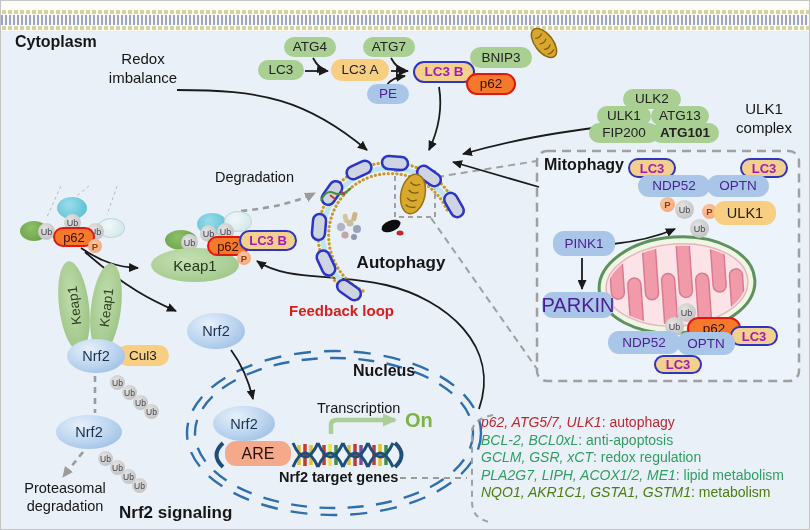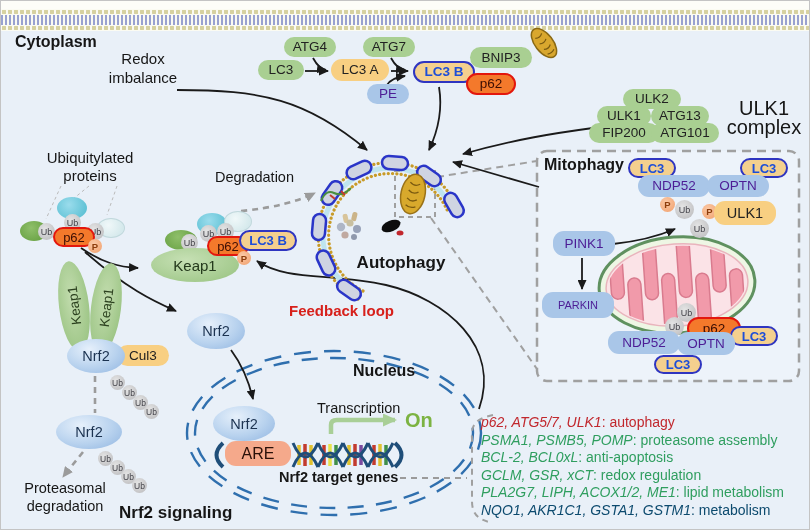--- a/index.html
+++ b/index.html
@@ -12,21 +12,21 @@
       radial-gradient(circle at 3px 3px,#d7d2a0 2.1px,rgba(0,0,0,0) 2.4px),
       repeating-linear-gradient(90deg,#99a2d0 0 1.6px,rgba(0,0,0,0) 1.6px 4px);
     background-size:6px 6px,6px 6px,4px 10px;
     background-position:0 0,0 16px,0 6px;background-repeat:repeat-x;}
   svg{position:absolute;left:0;top:0;}
   .pill{position:absolute;display:flex;align-items:center;justify-content:center;
         border-radius:11px;font-size:13.5px;color:#222;line-height:1;box-sizing:border-box;white-space:nowrap;}
   .green{background:#a9cf92;}
   .amber{background:#f8cf82;}
   .blue{background:#a9c6e8;color:#4c1d95;}
-  .outlined{background:#f4d08e;border:2.5px solid #2f35c0;font-weight:bold;border-radius:12px;color:#1d4ed8;}
+  .outlined{background:#f4d08e;border:2.5px solid #2f35c0;font-weight:bold;border-radius:12px;color:#a21caf;}
   .p62{background:#f4792b;border:2.5px solid #e3170d;border-radius:12px;color:#3c0e03;}
   .oval{position:absolute;border-radius:50%;display:flex;align-items:center;justify-content:center;box-sizing:border-box;}
   .nrf2{background:radial-gradient(ellipse at 38% 30%,#e6f0fb 0%,#b8d2ee 55%,#8fb4e0 100%);color:#1b3250;font-size:14.5px;}
   .keapbig{background:radial-gradient(ellipse at 40% 35%,#c6e0b4 0%,#a5cb8f 70%,#93bd7c 100%);color:#24391c;font-size:15px;}
   .keapv{background:radial-gradient(ellipse at 45% 40%,#c2dcae 0%,#a0c789 70%,#8db575 100%);color:#2c411f;}
   .keapv span{writing-mode:vertical-rl;transform:rotate(180deg);font-size:13.5px;}
   .blob-cyan{background:radial-gradient(circle at 40% 35%,#9adcec,#62c3d6 75%);}
   .blob-green{background:radial-gradient(circle at 40% 35%,#8fbf6a,#69a244 75%);}
   .blob-pale{background:radial-gradient(circle at 40% 35%,#f0f8f9,#d5e9ec 75%);border:1px solid #c0d8dc;}
   .ub{position:absolute;border-radius:50%;background:radial-gradient(circle at 40% 35%,#e4e4e4,#c2c2c4 78%);
@@ -201,24 +201,23 @@
   <div class="pill green" style="left:362px;top:36px;width:52px;height:20px;">ATG7</div>
   <div class="pill blue" style="left:366px;top:83px;width:42px;height:20px;">PE</div>
   <div class="pill outlined" style="left:412px;top:60px;width:62px;height:22px;">LC3 B</div>
   <div class="pill green" style="left:469px;top:46px;width:62px;height:21px;">BNIP3</div>
   <div class="pill p62" style="left:465px;top:72px;width:50px;height:22px;">p62</div>
 
   <div class="pill green" style="left:622px;top:88px;width:58px;height:20px;">ULK2</div>
   <div class="pill green" style="left:596px;top:105px;width:54px;height:20px;">ULK1</div>
   <div class="pill green" style="left:650px;top:105px;width:58px;height:20px;">ATG13</div>
   <div class="pill green" style="left:588px;top:122px;width:70px;height:20px;">FIP200</div>
-  <div class="pill green" style="left:650px;top:122px;width:68px;height:20px;">ATG101</div>
-  <div class="lbl ctr" style="left:722px;top:98px;width:82px;font-size:20px;line-height:19px;">ULK1 complex</div>
-
-  <div class="lbl ctr" style="left:38px;top:148px;width:102px;font-size:15px;line-height:18px;">Ubiquitylated proteins</div>
+  <div class="pill green" style="left:650px;top:122px;width:68px;height:20px;font-weight:bold;">ATG101</div>
+  <div class="lbl ctr" style="left:722px;top:98px;width:82px;font-size:15px;line-height:19px;">ULK1 complex</div>
+
   <div class="oval blob-cyan" style="left:56px;top:196px;width:30px;height:22px;"></div>
   <div class="oval blob-green" style="left:19px;top:220px;width:28px;height:20px;"></div>
   <div class="oval blob-pale" style="left:96px;top:217px;width:28px;height:20px;"></div>
   <div class="ub" style="left:63px;top:213px;width:17px;height:17px;">Ub</div>
   <div class="ub" style="left:37px;top:222px;width:17px;height:17px;">Ub</div>
   <div class="ub" style="left:86px;top:222px;width:17px;height:17px;">Ub</div>
   <div class="pill p62" style="left:52px;top:226px;width:42px;height:20px;font-size:13px;">p62</div>
   <div class="pc" style="left:87px;top:238px;width:14px;height:14px;">P</div>
 
   <div class="oval blob-cyan" style="left:196px;top:212px;width:30px;height:22px;"></div>
@@ -268,30 +267,29 @@
   <div class="pill outlined" style="left:627px;top:157px;width:48px;height:20px;font-size:13px;">LC3</div>
   <div class="pill outlined" style="left:739px;top:157px;width:48px;height:20px;font-size:13px;">LC3</div>
   <div class="pill blue" style="left:637px;top:174px;width:72px;height:22px;">NDP52</div>
   <div class="pill blue" style="left:706px;top:174px;width:62px;height:22px;">OPTN</div>
   <div class="pc" style="left:659px;top:196px;width:15px;height:15px;">P</div>
   <div class="ub" style="left:674px;top:199px;width:19px;height:19px;">Ub</div>
   <div class="pc" style="left:701px;top:203px;width:15px;height:15px;">P</div>
   <div class="pill amber" style="left:713px;top:200px;width:62px;height:24px;font-size:14.5px;">ULK1</div>
   <div class="ub" style="left:689px;top:218px;width:19px;height:19px;">Ub</div>
   <div class="pill blue" style="left:552px;top:230px;width:62px;height:25px;">PINK1</div>
-  <div class="pill blue" style="left:541px;top:291px;width:72px;height:26px;font-size:11px;">PARKIN</div>
+  <div class="pill blue" style="left:541px;top:291px;width:72px;height:26px;font-size:20px;">PARKIN</div>
   <div class="ub" style="left:676px;top:302px;width:19px;height:19px;">Ub</div>
   <div class="ub" style="left:664px;top:316px;width:19px;height:19px;">Ub</div>
   <div class="pill p62" style="left:686px;top:316px;width:54px;height:23px;">p62</div>
   <div class="pill outlined" style="left:729px;top:325px;width:48px;height:20px;font-size:13px;">LC3</div>
   <div class="pill blue" style="left:607px;top:330px;width:72px;height:23px;">NDP52</div>
   <div class="pill blue" style="left:676px;top:331px;width:58px;height:23px;">OPTN</div>
   <div class="pill outlined" style="left:653px;top:354px;width:48px;height:19px;font-size:13px;">LC3</div>
 
   <div style="position:absolute;left:480px;top:413px;">
     <div class="gene-line" style="color: rgb(193, 39, 45);"><span class="gi">p62, ATG5/7, ULK1</span><span>: autophagy</span></div>
-    <div class="gene-line" style="color: rgb(47, 158, 95);"><span class="gi">PSMA1, PSMB5, POMP</span><span>: proteasome assembly</span></div>
     <div class="gene-line" style="color: rgb(47, 158, 95);"><span class="gi">BCL-2, BCL0xL</span><span>: anti-apoptosis</span></div>
     <div class="gene-line" style="color: rgb(47, 158, 95);"><span class="gi">GCLM, GSR, xCT</span><span>: redox regulation</span></div>
     <div class="gene-line" style="color: rgb(47, 158, 95);"><span class="gi">PLA2G7, LIPH, ACOX1/2, ME1</span><span>: lipid metabolism</span></div>
-    <div class="gene-line" style="color: #0c4a6e;"><span class="gi">NQO1, AKR1C1, GSTA1, GSTM1</span><span>: metabolism</span></div>
+    <div class="gene-line" style="color: #4d7c0f;"><span class="gi">NQO1, AKR1C1, GSTA1, GSTM1</span><span>: metabolism</span></div>
   </div>
 </div>
 
 </body></html>

